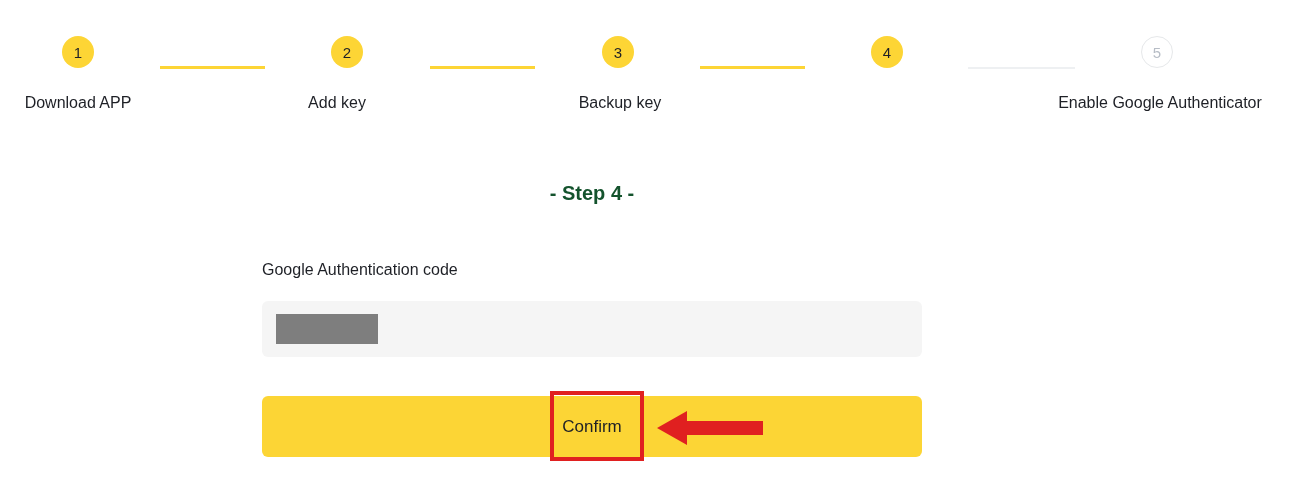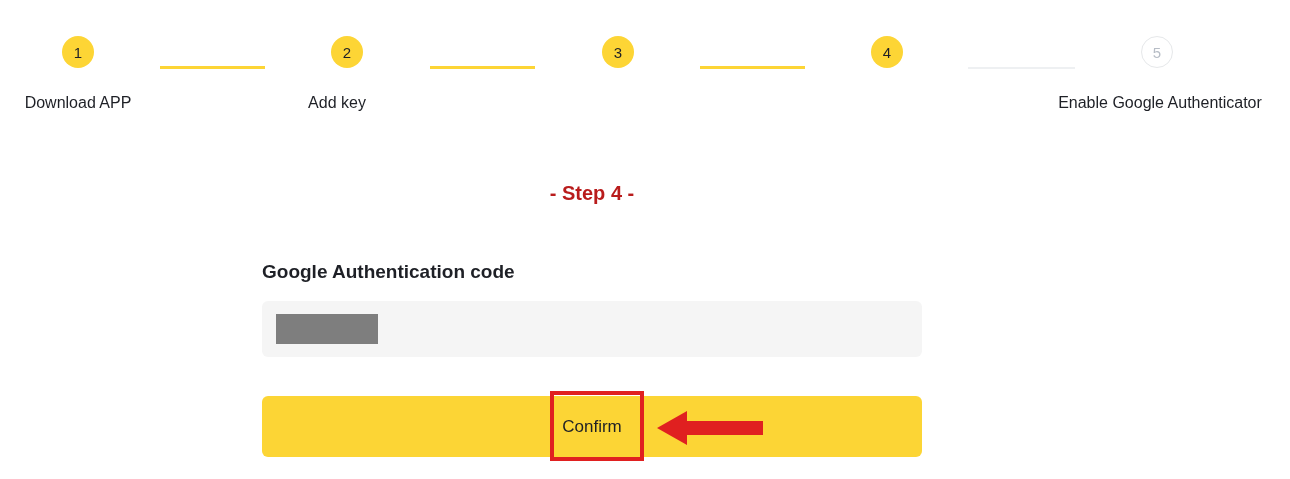--- a/index.html
+++ b/index.html
@@ -60,28 +60,28 @@
 
   
   .step-heading {
     position: absolute;
     top: 182px;
     left: 262px;
     width: 660px;
     text-align: center;
     font-size: 20px;
     font-weight: bold;
-    color: #b91c1c;
+    color: #14532d;
   }
   .field-label {
     position: absolute;
     top: 261px;
     left: 262px;
-    font-size: 19px;
-    font-weight: 700;
+    font-size: 16px;
+    font-weight: 400;
     color: #1E2026;
   }
   .code-input {
     position: absolute;
     top: 301px;
     left: 262px;
     width: 660px;
     height: 56px;
     background: #F5F5F5;
     border: none;
@@ -140,20 +140,21 @@
   <div class="step-circle active" style="left:871px">4</div>
   <div class="step-circle upcoming" style="left:1141px">5</div>
 
   <div class="connector" style="left:160px; width:105px"></div>
   <div class="connector" style="left:430px; width:105px"></div>
   <div class="connector" style="left:700px; width:105px"></div>
   <div class="connector inactive" style="left:968px; width:107px"></div>
 
   <div class="step-label" style="left:78px">Download APP</div>
   <div class="step-label" style="left:337px">Add key</div>
+  <div class="step-label" style="left:620px">Backup key</div>
   <div class="step-label" style="left:1160px">Enable Google Authenticator</div>
 
   <div class="step-heading">- Step 4 -</div>
 
   <div class="field-label">Google Authentication code</div>
 
   <input class="code-input" type="text" value="" style="">
 
   <div class="redacted-value"></div>
 

